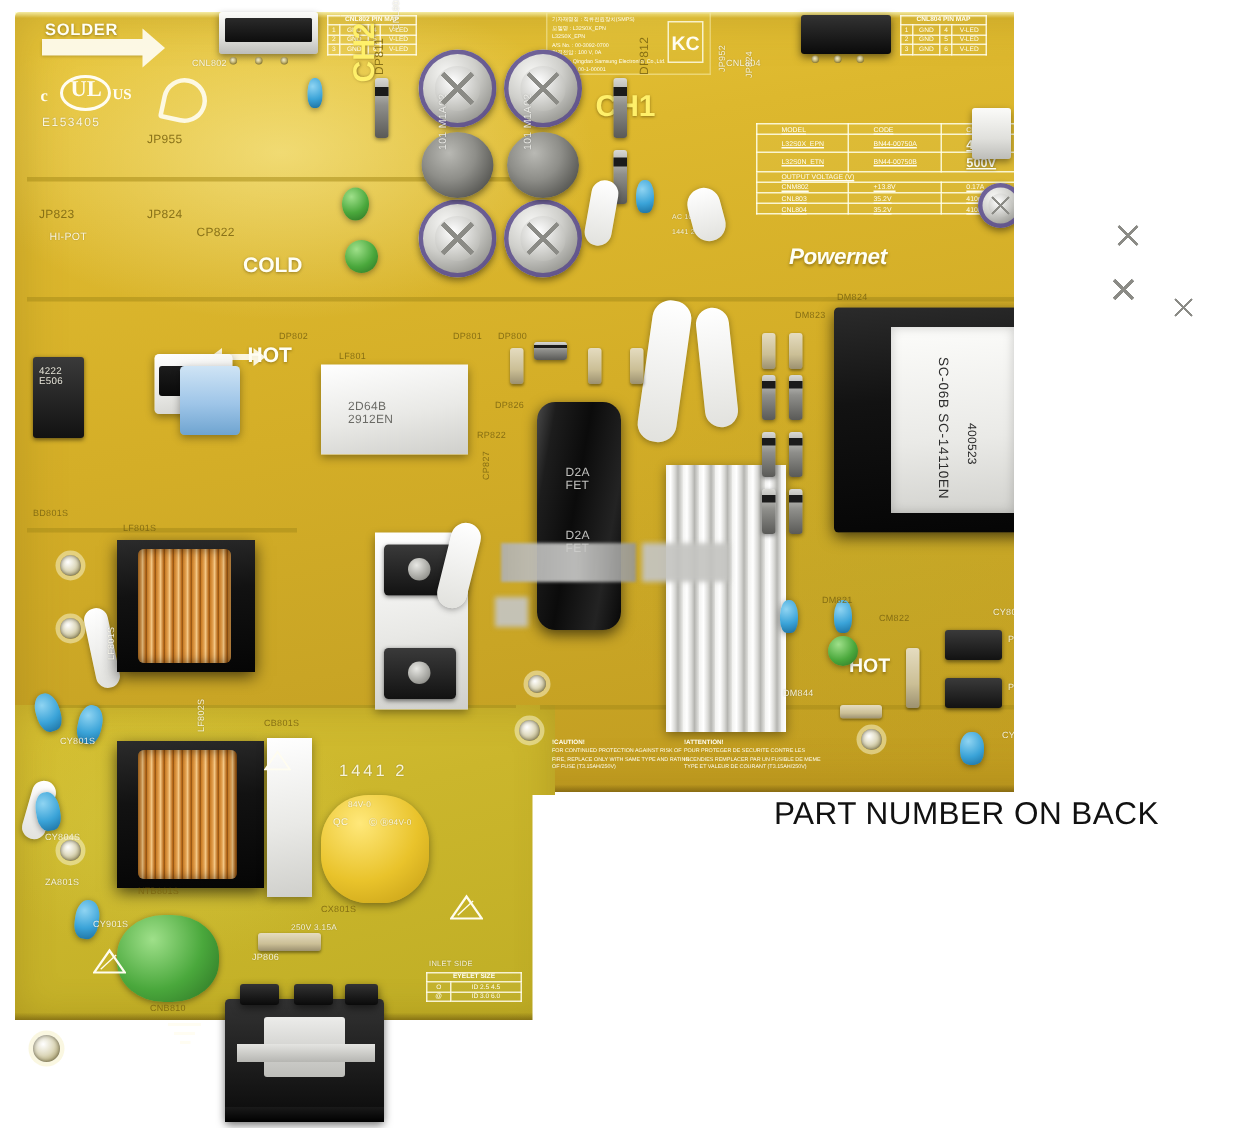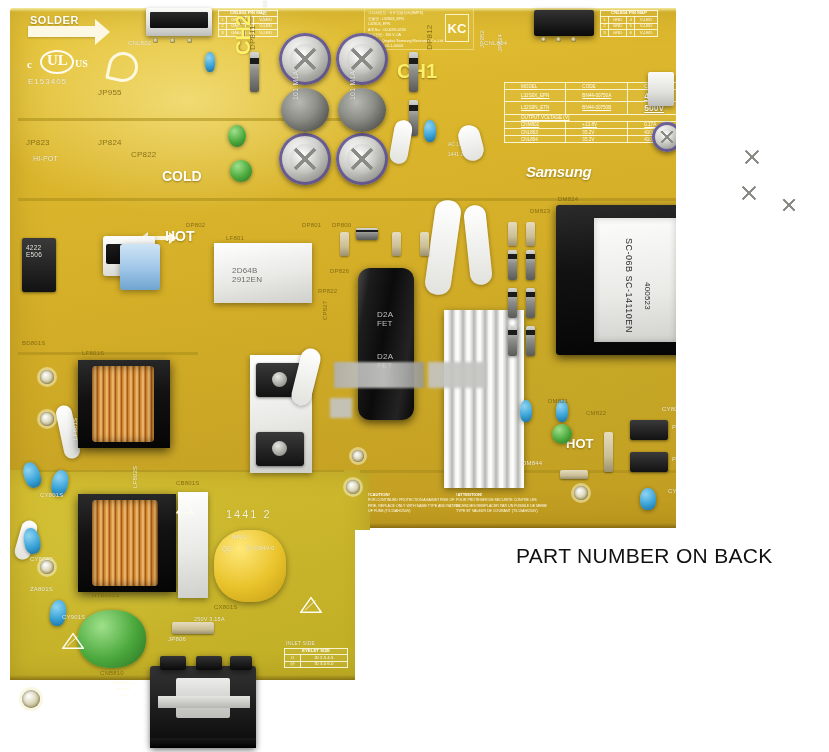--- a/index.html
+++ b/index.html
@@ -221,21 +221,21 @@
   
   .white-cover {
     position:absolute; left:355px; top:530px;
     width:474px; height:222px; background:#ffffff;
   }
   .white-cover-r {
     position:absolute; left:676px; top:0px;
     width:153px; height:540px; background:#ffffff;
   }
   .part-number-text {
-    position:absolute; left:516px; top:544px;
+    position:absolute; left:516px; top:531px;
     font-size:21px; color:#111; letter-spacing:.3px;
     font-family:"Liberation Sans", sans-serif; white-space:nowrap;
   }
 
   
   .redact {
     position:absolute;
     background: linear-gradient(90deg, rgba(176,176,174,.92), rgba(205,205,203,.9) 55%, rgba(150,150,148,.9));
     filter: blur(1.2px);
   }
@@ -438,21 +438,21 @@
       <td>CNL804</td>
       <td>35.2V</td>
       <td>410mA</td>
     </tr>
   </tbody>
     </table>
 
   <div class="silk" style="left:448px;top:142px;font-size:4.6px;">AC 100-240V~</div>
   <div class="silk" style="left:448px;top:152px;font-size:4.6px;">1441 2</div>
 
-  <div class="big-label lbl-white" style="left:526px;top:163px;font-size:15px;font-style:italic;letter-spacing:-.3px;">Samsung</div>
+  <div class="big-label lbl-white" style="left:526px;top:163px;font-size:15px;font-style:italic;letter-spacing:-.3px;">Powernet</div>
 
   <div class="big-label lbl-white" style="left:162px;top:168px;font-size:14px;">COLD</div>
   <div class="big-label lbl-white" style="left:165px;top:228px;font-size:14px;">HOT</div>
   <div class="arrow-sm arrow-l" style="left:148px;top:236px;width:22px;"></div>
 
   <div class="part smd-blk" style="left:22px;top:238px;width:34px;height:54px;"></div>
   <div class="silk" style="left:26px;top:244px;font-size:6.5px;">4222<br>E506</div>
   <div class="silk dk" style="left:22px;top:340px;font-size:6px;">BD801S</div>
 
   <div class="part white-blk" style="left:103px;top:236px;width:52px;height:40px;border-radius:3px;">

